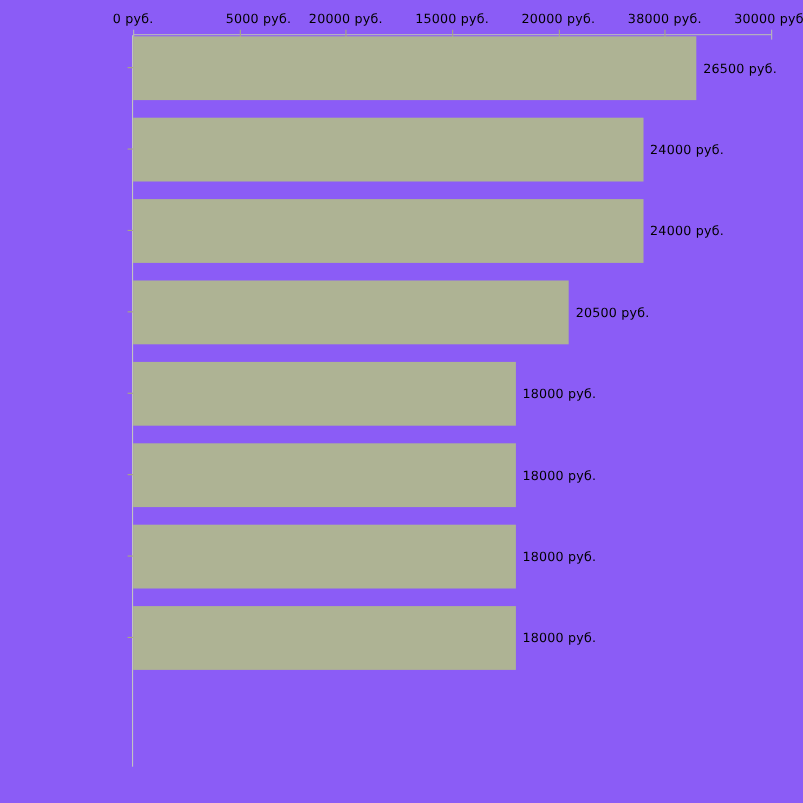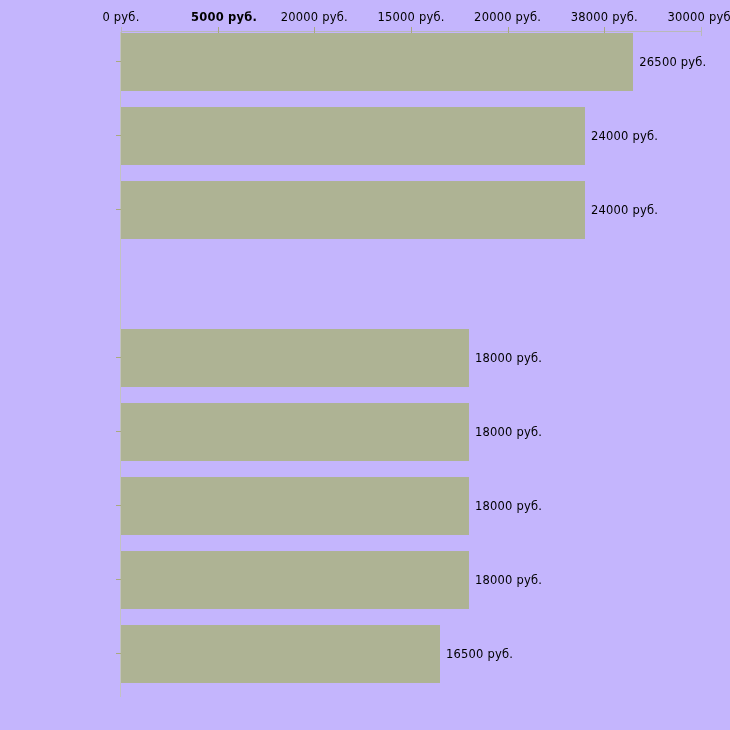--- a/index.html
+++ b/index.html
@@ -12,21 +12,21 @@
     width: 730px;
     height: 730px;
     font-family: "DejaVu Sans", "Liberation Sans", sans-serif;
     overflow: hidden;
   }
 
   #chart-root {
     position: relative;
     width: 730px;
     height: 730px;
-    background: #c4b5fd;
+    background: #8b5cf6;
   }
 
   
   #x-axis {
     position: absolute;
     left: 0;
     top: 0;
     width: 730px;
     height: 34px;
   }
@@ -116,21 +116,21 @@
         <div class="x-tick-mark edge" style="left: 121px;"></div>
         <div class="x-tick-mark" style="left: 217.667px;"></div>
         <div class="x-tick-mark" style="left: 314.333px;"></div>
         <div class="x-tick-mark" style="left: 411px;"></div>
         <div class="x-tick-mark" style="left: 507.667px;"></div>
         <div class="x-tick-mark" style="left: 604.333px;"></div>
         <div class="x-tick-mark edge" style="left: 701px;"></div>
       </div>
     <div id="x-tick-labels">
         <div class="x-tick-label" style="left: 121px;">0 руб.</div>
-        <div class="x-tick-label" style="left: 224px; font-weight: bold;">5000 руб.</div>
+        <div class="x-tick-label" style="left: 235px;">5000 руб.</div>
         <div class="x-tick-label" style="left: 314.333px;">20000 руб.</div>
         <div class="x-tick-label" style="left: 411px; text-align: right;">15000 руб.</div>
         <div class="x-tick-label" style="left: 507.667px; text-align: center;">20000 руб.</div>
         <div class="x-tick-label" style="left: 604.333px;">38000 руб.</div>
         <div class="x-tick-label" style="left: 701px;">30000 руб.</div>
       </div>
   </div>
 
   <div id="y-axis-line"></div>
 
@@ -143,40 +143,40 @@
       <div class="bar-row" style="top: 74px;">
         <div class="y-tick-mark"></div>
         <div class="bar" title="Москва: 24000 руб." style="width: 464px; background: rgb(174, 179, 148);"></div>
         <div class="bar-value" style="left: 470px;">24000 руб.</div>
       </div>
       <div class="bar-row" style="top: 148px;">
         <div class="y-tick-mark"></div>
         <div class="bar" title="Новосибирск: 24000 руб." style="width: 464px; background: rgb(174, 179, 148);"></div>
         <div class="bar-value" style="left: 470px;">24000 руб.</div>
       </div>
+      <div class="bar-row" style="top: 222px;">
+        <div class="y-tick-mark"></div>
+        <div class="bar" title="Нижний Новгород: 20500 руб." style="width: 396.333px; background: rgb(174, 179, 148);"></div>
+        <div class="bar-value" style="left: 402.333px;">20500 руб.</div>
+      </div>
       <div class="bar-row" style="top: 296px;">
         <div class="y-tick-mark"></div>
         <div class="bar" title="Красноярск: 18000 руб." style="width: 348px; background: rgb(174, 179, 148);"></div>
         <div class="bar-value" style="left: 354px;">18000 руб.</div>
       </div>
       <div class="bar-row" style="top: 370px;">
         <div class="y-tick-mark"></div>
         <div class="bar" title="Волгоград: 18000 руб." style="width: 348px; background: rgb(174, 179, 148);"></div>
         <div class="bar-value" style="left: 354px;">18000 руб.</div>
       </div>
       <div class="bar-row" style="top: 444px;">
         <div class="y-tick-mark"></div>
         <div class="bar" title="Самара: 18000 руб." style="width: 348px; background: rgb(174, 179, 148);"></div>
         <div class="bar-value" style="left: 354px;">18000 руб.</div>
       </div>
       <div class="bar-row" style="top: 518px;">
         <div class="y-tick-mark"></div>
         <div class="bar" title="Ростов-На-Дону: 18000 руб." style="width: 348px; background: rgb(174, 179, 148);"></div>
         <div class="bar-value" style="left: 354px;">18000 руб.</div>
       </div>
-      <div class="bar-row" style="top: 592px;">
-        <div class="y-tick-mark"></div>
-        <div class="bar" title="Челябинск: 16500 руб." style="width: 319px; background: rgb(174, 179, 148);"></div>
-        <div class="bar-value" style="left: 325px;">16500 руб.</div>
-      </div>
     </div>
 
 </div>
 
 </body></html>

